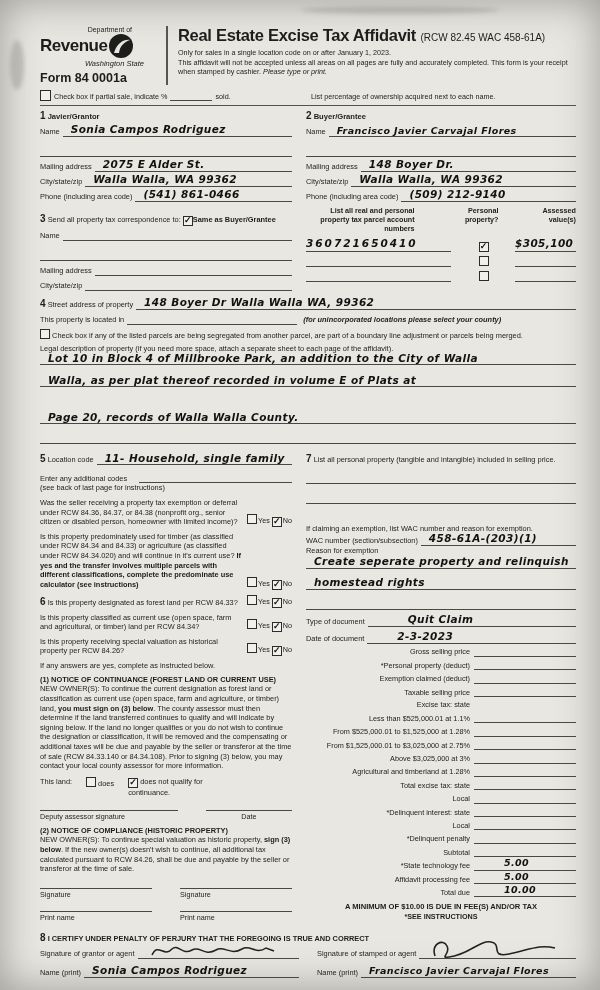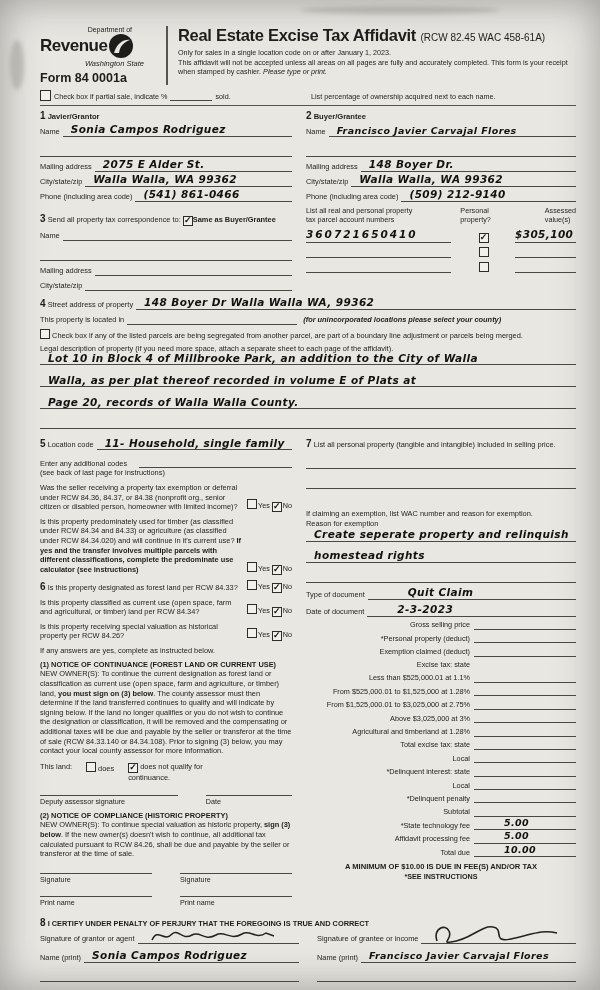--- a/index.html
+++ b/index.html
@@ -40,21 +40,21 @@
       font-size:10.5px;color:#121210;letter-spacing:.4px;white-space:nowrap;}
   .hw.sm{font-size:9.5px;}
   .fl .hw{position:absolute;left:8px;bottom:-1px;}
 
   .cols{display:flex;gap:14px;}
   .lcol{width:252px;flex:none;}
   .rcol{flex:1;min-width:0;}
 
   
   .ptable{font-size:7.2px;margin-top:4px;}
-  .phead{display:flex;font-weight:normal;text-align:left;line-height:1.25;gap:44px;}
+  .phead{display:flex;font-weight:bold;text-align:right;line-height:1.25;gap:44px;}
   .ph1{width:150px;} .ph2{width:55px;} .ph3{flex:1;}
   .prow{display:flex;align-items:flex-end;margin-top:4px;}
   .pline{width:145px;border-bottom:1px solid #4a4845;min-height:10px;position:relative;margin-right:5px;}
   .pcb{width:55px;text-align:center;}
   .pval{flex:1;border-bottom:1px solid #4a4845;min-height:10px;position:relative;margin-left:4px;}
 
   
   .q{display:flex;align-items:flex-end;gap:4px;margin-top:5px;}
   .qt{flex:1;}
   .yn{white-space:nowrap;font-size:7.2px;}
@@ -251,21 +251,21 @@
       <div class="frow" style="margin-top:1px;">
           <span class="fl">
             <span class="hw">Lot 10 in Block 4 of Millbrooke Park, an addition to the City of Walla</span>
           </span>
         </div>
       <div class="frow" style="margin-top:11px;">
           <span class="fl">
             <span class="hw">Walla, as per plat thereof recorded in volume E of Plats at</span>
           </span>
         </div>
-      <div class="frow" style="margin-top:11px;">
+      <div class="frow" style="margin-top:26px;">
           <span class="fl">
             <span class="hw">Page 20, records of Walla Walla County.</span>
           </span>
         </div>
       <div class="frow" style="margin-top:9px;">
           <span class="fl"></span>
         </div>
     </div>
 
     <div class="cols sec" style="margin-top:8px;">
@@ -308,21 +308,21 @@
         <div><span>NEW OWNER(S): To continue the current designation as forest land or classification as current use (open space, farm and agriculture, or timber) land, </span><span class="bold">you must sign on (3) below</span><span>. The county assessor must then determine if the land transferred continues to qualify and will indicate by signing below. If the land no longer qualifies or you do not wish to continue the designation or classification, it will be removed and the compensating or additional taxes will be due and payable by the seller or transferor at the time of sale (RCW 84.33.140 or 84.34.108). Prior to signing (3) below, you may contact your local county assessor for more information.</span></div>
 
         <div style="margin-top:6px;display:flex;gap:14px;align-items:flex-start;">
           <span>This land:</span>
           <span><span class="cb"></span> <span>does</span></span>
           <span style="max-width:110px;"><span class="cb">✓</span> <span>does not qualify for continuance.</span></span>
         </div>
 
         <div class="sigrow">
           <span class="sigcol" style="flex:1.6;"><span>Deputy assessor signature</span></span>
-          <span class="sigcol" style="flex:1;"><span>Date</span></span>
+          <span class="sigcol" style="flex:1;text-align:center;"><span>Date</span></span>
         </div>
 
         <div class="bold" style="margin-top:5px;">(2) NOTICE OF COMPLIANCE (HISTORIC PROPERTY)</div>
         <div><span>NEW OWNER(S): To continue special valuation as historic property, </span><span class="bold">sign (3) below</span><span>. If the new owner(s) doesn't wish to continue, all additional tax calculated pursuant to RCW 84.26, shall be due and payable by the seller or transferor at the time of sale.</span></div>
 
         <div class="sigrow" style="margin-top:14px;">
           <span class="sigcol" style="flex:1;"><span>Signature</span></span>
           <span class="sigcol" style="flex:1;"><span>Signature</span></span>
         </div>
         <div class="sigrow" style="margin-top:12px;">
@@ -333,20 +333,26 @@
 
       <div class="rcol">
         <div><span class="secnum">7</span> <span>List all personal property (tangible and intangible) included in selling price.</span></div>
         <div class="frow" style="margin-top:8px;">
             <span class="fl"></span>
           </div>
         <div class="frow" style="margin-top:9px;">
             <span class="fl"></span>
           </div>
         <div style="margin-top:20px;">If claiming an exemption, list WAC number and reason for exemption.</div>
+        <div class="frow" style="margin-top:1px;">
+          <span class="flab">WAC number (section/subsection)</span>
+          <span class="fl">
+              <span class="hw">458-61A-(203)(1)</span>
+            </span>
+        </div>
         <div>Reason for exemption</div>
         <div class="frow" style="margin-top:2px;">
             <span class="fl">
               <span class="hw">Create seperate property and relinquish</span>
             </span>
           </div>
         <div class="frow" style="margin-top:10px;">
             <span class="fl">
               <span class="hw">homestead rights</span>
             </span>
@@ -374,20 +380,26 @@
             </span>
           </div>
         <div class="mrow">
             <span class="mlabel">*Personal property (deduct)</span>
             <span class="mline">
               <span class="hw sm"></span>
             </span>
           </div>
         <div class="mrow">
             <span class="mlabel">Exemption claimed (deduct)</span>
+            <span class="mline">
+              <span class="hw sm"></span>
+            </span>
+          </div>
+        <div class="mrow">
+            <span class="mlabel">Taxable selling price</span>
             <span class="mline">
               <span class="hw sm"></span>
             </span>
           </div>
         <div class="mrow nol">
             <span class="mlabel">Excise tax: state</span>
             <span class="mline"></span>
           </div>
         <div class="mrow">
             <span class="mlabel">Less than $525,000.01 at 1.1%</span>
@@ -497,21 +509,21 @@
                 <span class="hw">Sonia Campos Rodriguez</span>
               </span>
           </div>
           <div class="frow" style="margin-top:8px;">
 
             <span class="fl"></span>
           </div>
         </div>
         <div class="s8col">
           <div class="frow" style="margin-top:0;">
-            <span class="flab">Signature of grantee or income</span>
+            <span class="flab">Signature of stamped or agent</span>
             <span class="fl">
               <svg class="sig-svg" width="130" height="26" viewBox="0 0 130 26" style="bottom:-4px;">
                 <path d="M6 20 C 2 8,14 2,18 10 C 22 18,10 22,20 21 C 40 19,50 4,62 6 C 74 8,60 22,80 18 C 100 14,110 8,126 12" stroke="#24221f" stroke-width="1.6" fill="none"></path>
               </svg>
             </span>
           </div>
           <div class="frow" style="margin-top:8px;">
             <span class="flab">Name (print)</span>
             <span class="fl">
                 <span class="hw sm">Francisco Javier Carvajal Flores</span>

